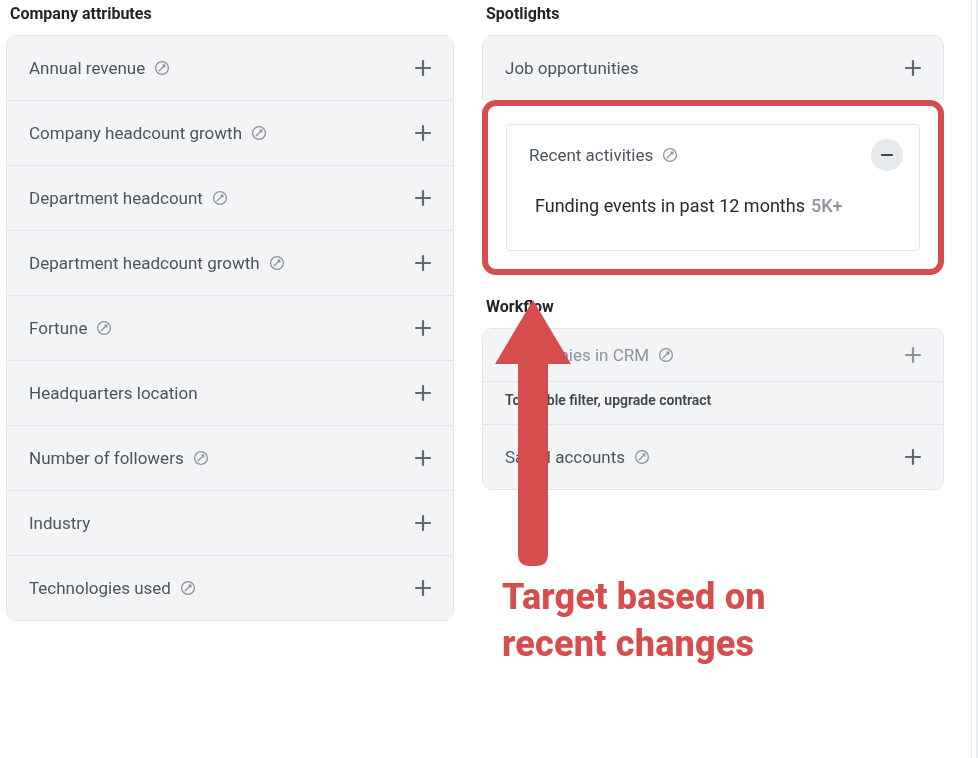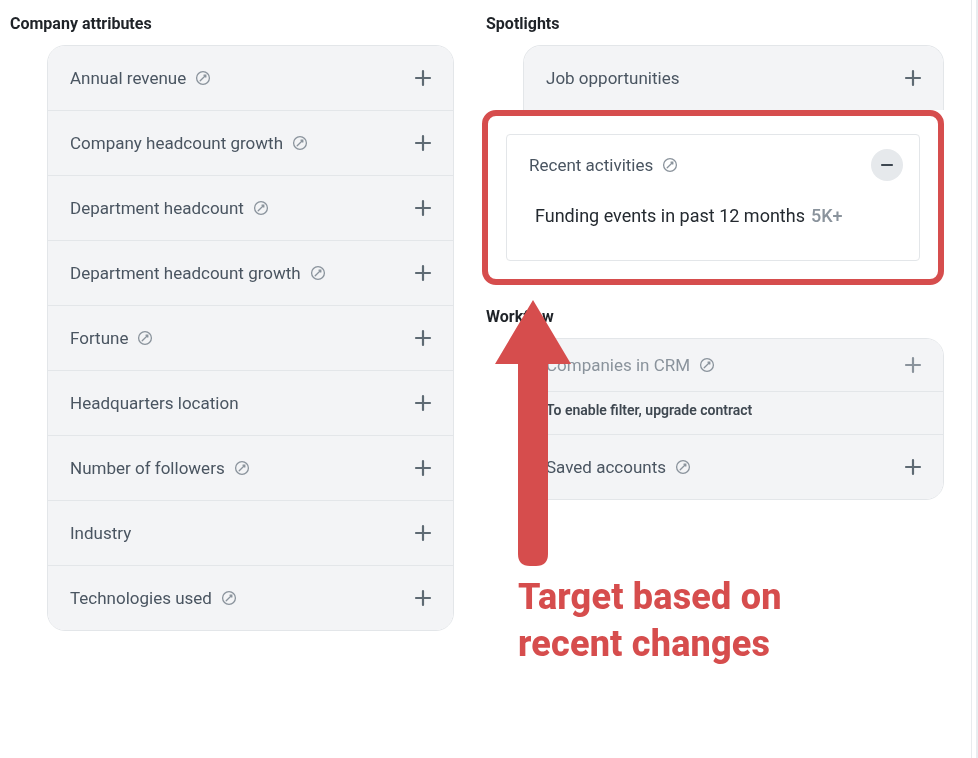--- a/index.html
+++ b/index.html
@@ -13,22 +13,22 @@
     --icon:#5e6a73;
     --highlight:#d64d4d;
     --highlight-fill:rgba(214,77,77,0.08);
     --chip:#e6e9ec;
   }
   html,body{margin:0;padding:0;background:var(--bg);font-family:-apple-system,BlinkMacSystemFont,"Segoe UI",Roboto,Helvetica,Arial,sans-serif;color:var(--text);}
   .canvas{position:relative;width:978px;height:758px;overflow:hidden;}
   .columns{display:flex;gap:28px;padding:0 6px 0 6px;}
   .col{flex:0 0 448px;min-width:448px;}
   .col.right{flex:0 0 462px;min-width:462px;}
-  h4.section{font-size:16px;font-weight:700;margin:14px 0 12px 4px;color:var(--text);}
-  .stack{border:1px solid var(--border);border-radius:18px;overflow:hidden;margin-bottom:22px;margin-left:41px;}
+  h4.section{font-size:16px;font-weight:700;margin:4px 0 12px 4px;color:var(--text);}
+  .stack{border:1px solid var(--border);border-radius:10px;overflow:hidden;margin-bottom:22px;}
   .row{
     display:flex;align-items:center;justify-content:space-between;
     padding:0 16px 0 22px;height:64px;
     background:var(--panel);
     border-top:1px solid var(--border);
     font-size:17px;color:#4a5561;
     cursor:pointer;
   }
   .stack .row:first-child{border-top:none;}
   .row .label{display:flex;align-items:center;gap:8px;white-space:nowrap;overflow:hidden;text-overflow:ellipsis;}
@@ -307,18 +307,18 @@
       </div>
     </div>
   </div>
 
   <div class="arrow-wrap" style="left:488px;top:300px;">
     <svg width="90" height="270" viewBox="0 0 90 270">
       <path d="M45 0 L83 64 L60 64 L60 254 Q60 266 48 266 L42 266 Q30 266 30 254 L30 64 L7 64 Z" fill="#d64d4d"></path>
     </svg>
   </div>
 
-  <div class="callout" style="left:518px;top:574px;width:430px;">
+  <div class="callout" style="left:502px;top:574px;width:430px;">
     <div>Target based on</div>
     <div>recent changes</div>
   </div>
 
 </div>
 
 </body></html>

